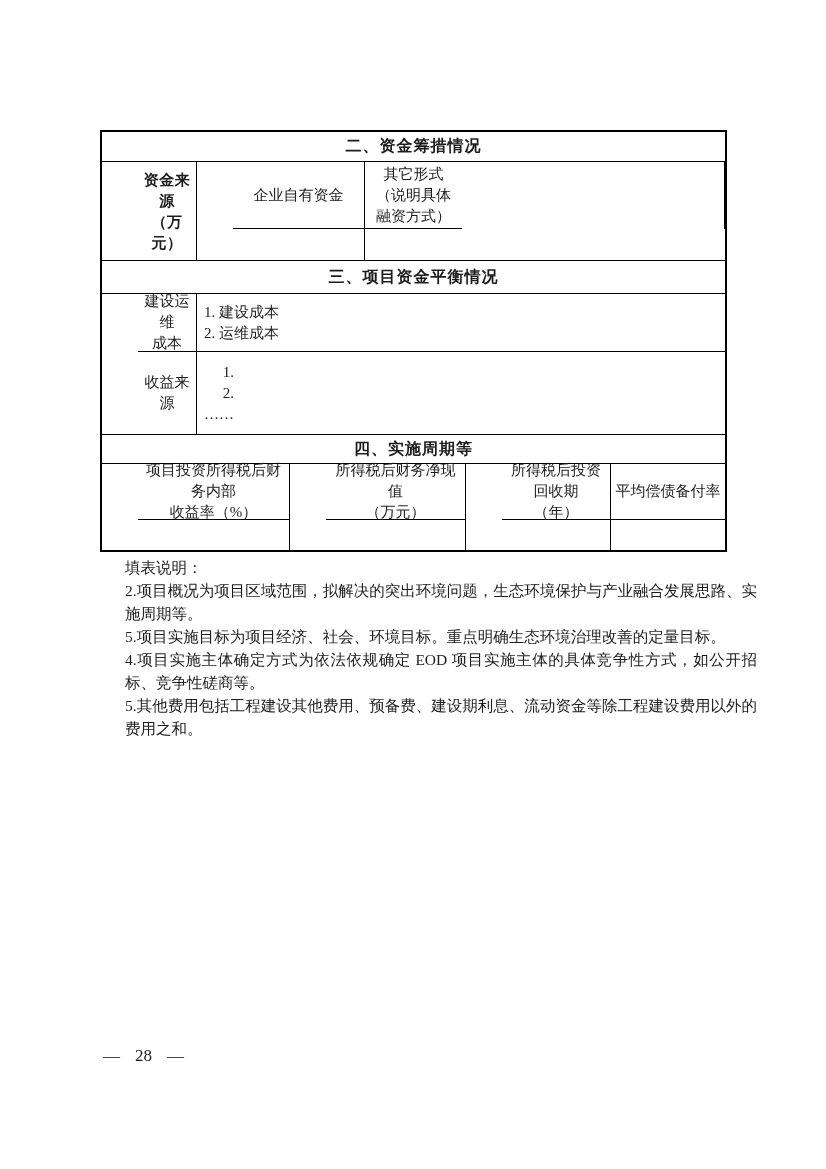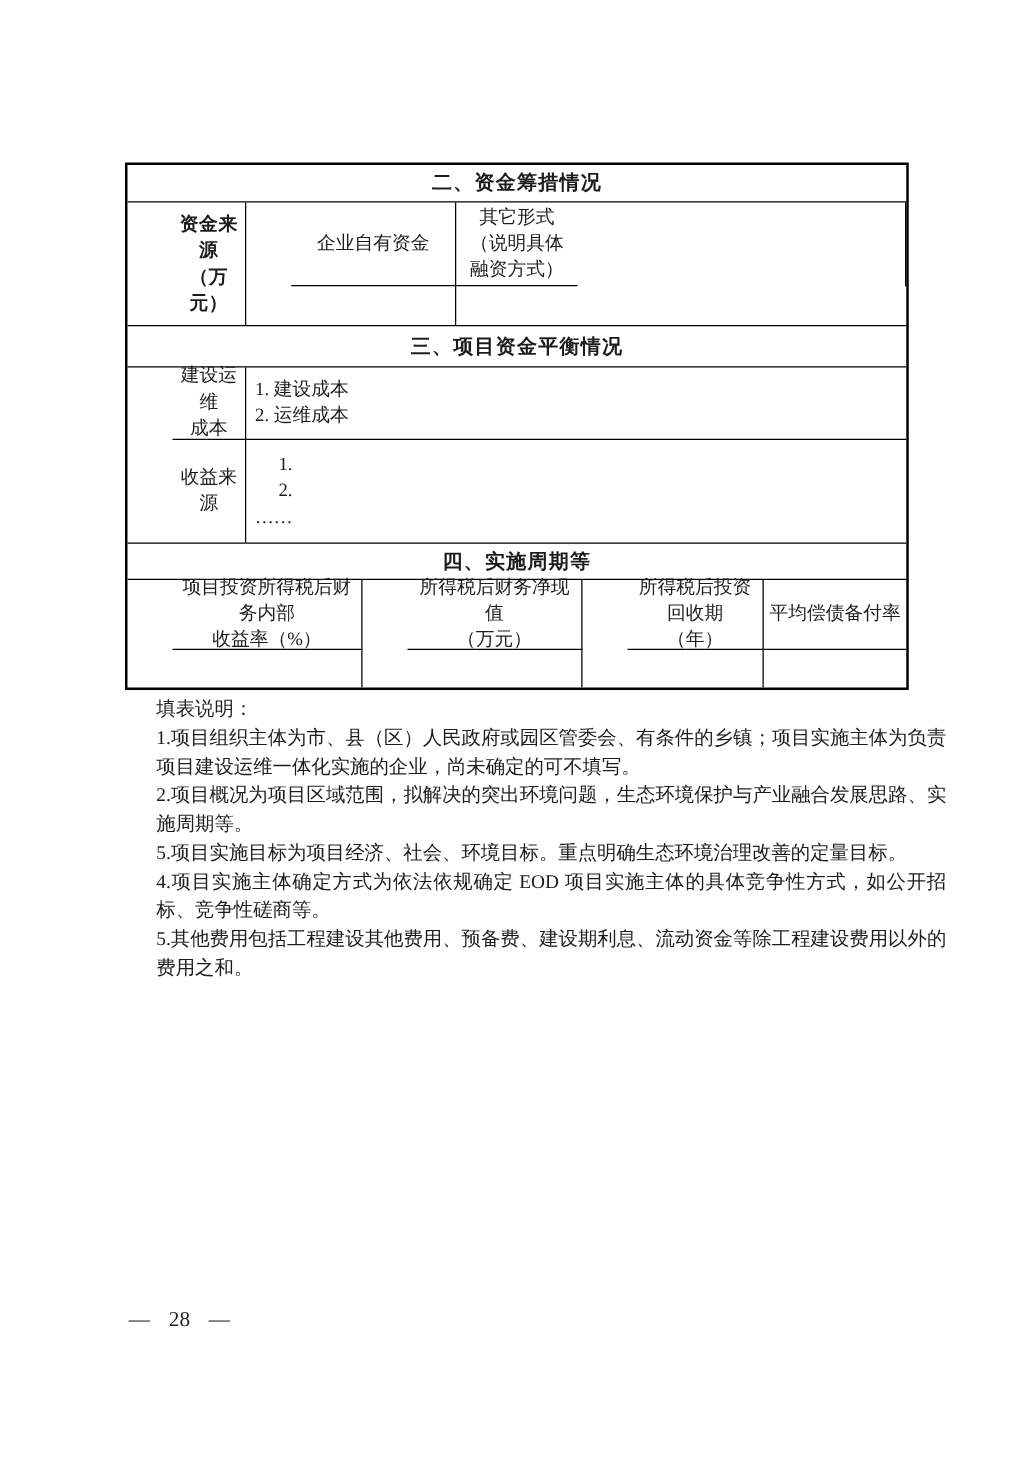--- a/index.html
+++ b/index.html
@@ -122,21 +122,20 @@
       <div class="cell br"></div>
       <div class="cell br"></div>
       <div class="cell br"></div>
       <div class="cell"></div>
     </div>
 
   </div>
 
   <div class="notes">
     <p>填表说明：</p>
-    <p>1.项目组织主体为市、县（区）人民政府或园区管委会、有条件的乡镇；项目实施主体为负责项目建设运维一体化实施的企业，尚未确定的可不填写。</p>
     <p>2.项目概况为项目区域范围，拟解决的突出环境问题，生态环境保护与产业融合发展思路、实施周期等。</p>
     <p>5.项目实施目标为项目经济、社会、环境目标。重点明确生态环境治理改善的定量目标。</p>
     <p>4.项目实施主体确定方式为依法依规确定 EOD 项目实施主体的具体竞争性方式，如公开招标、竞争性磋商等。</p>
     <p>5.其他费用包括工程建设其他费用、预备费、建设期利息、流动资金等除工程建设费用以外的费用之和。</p>
   </div>
 
   <div class="page-footer">
     <span>—</span>
     <span>28</span>
     <span>—</span>

